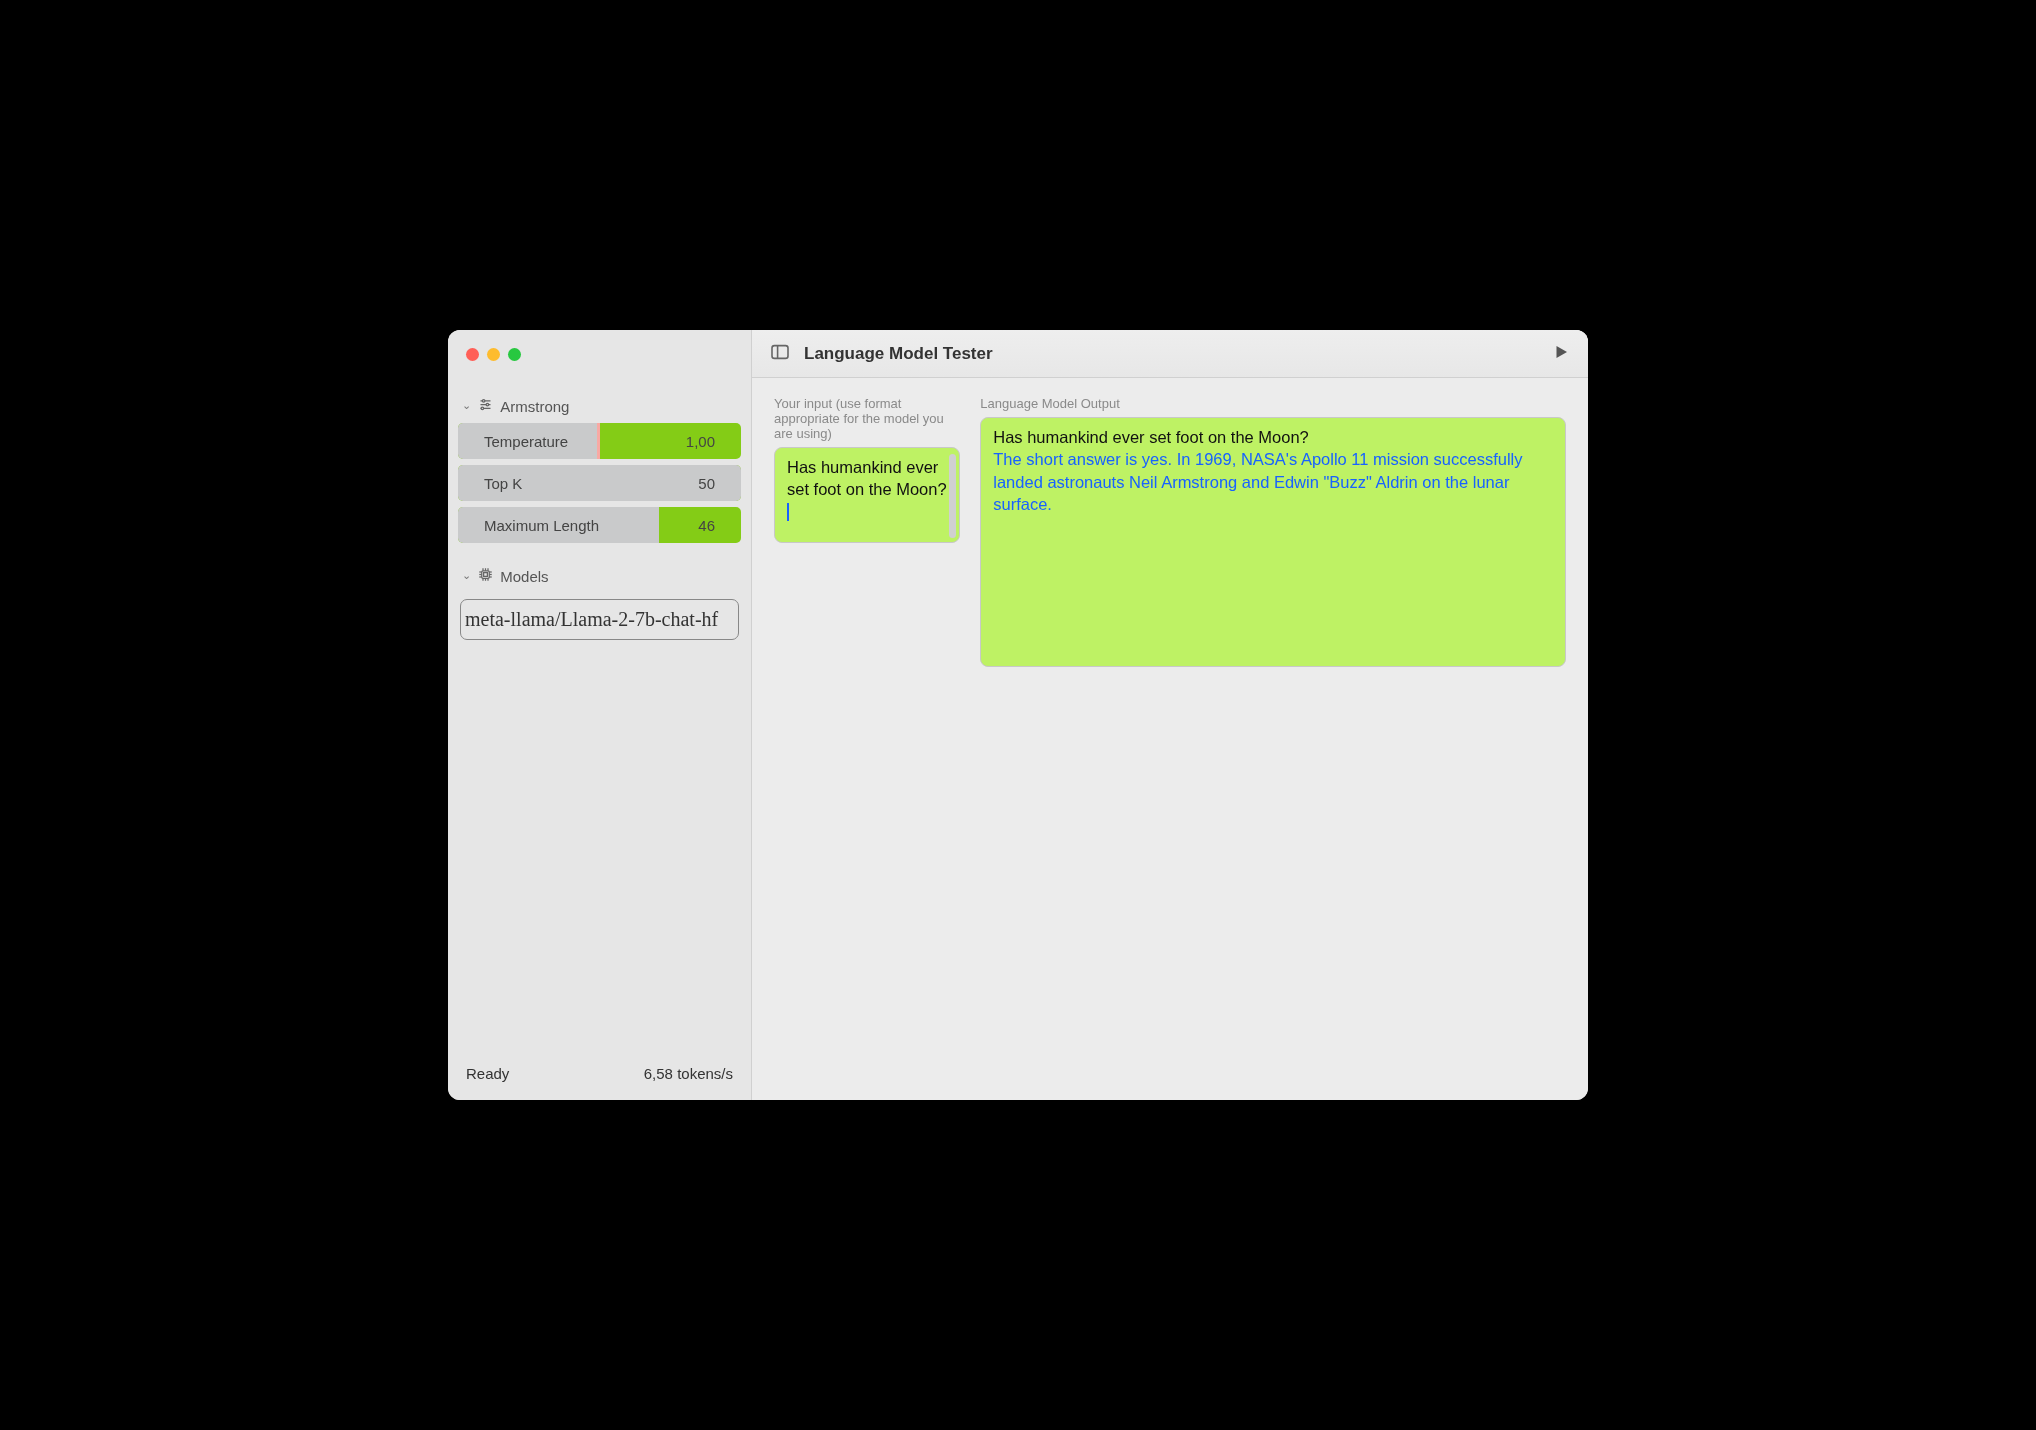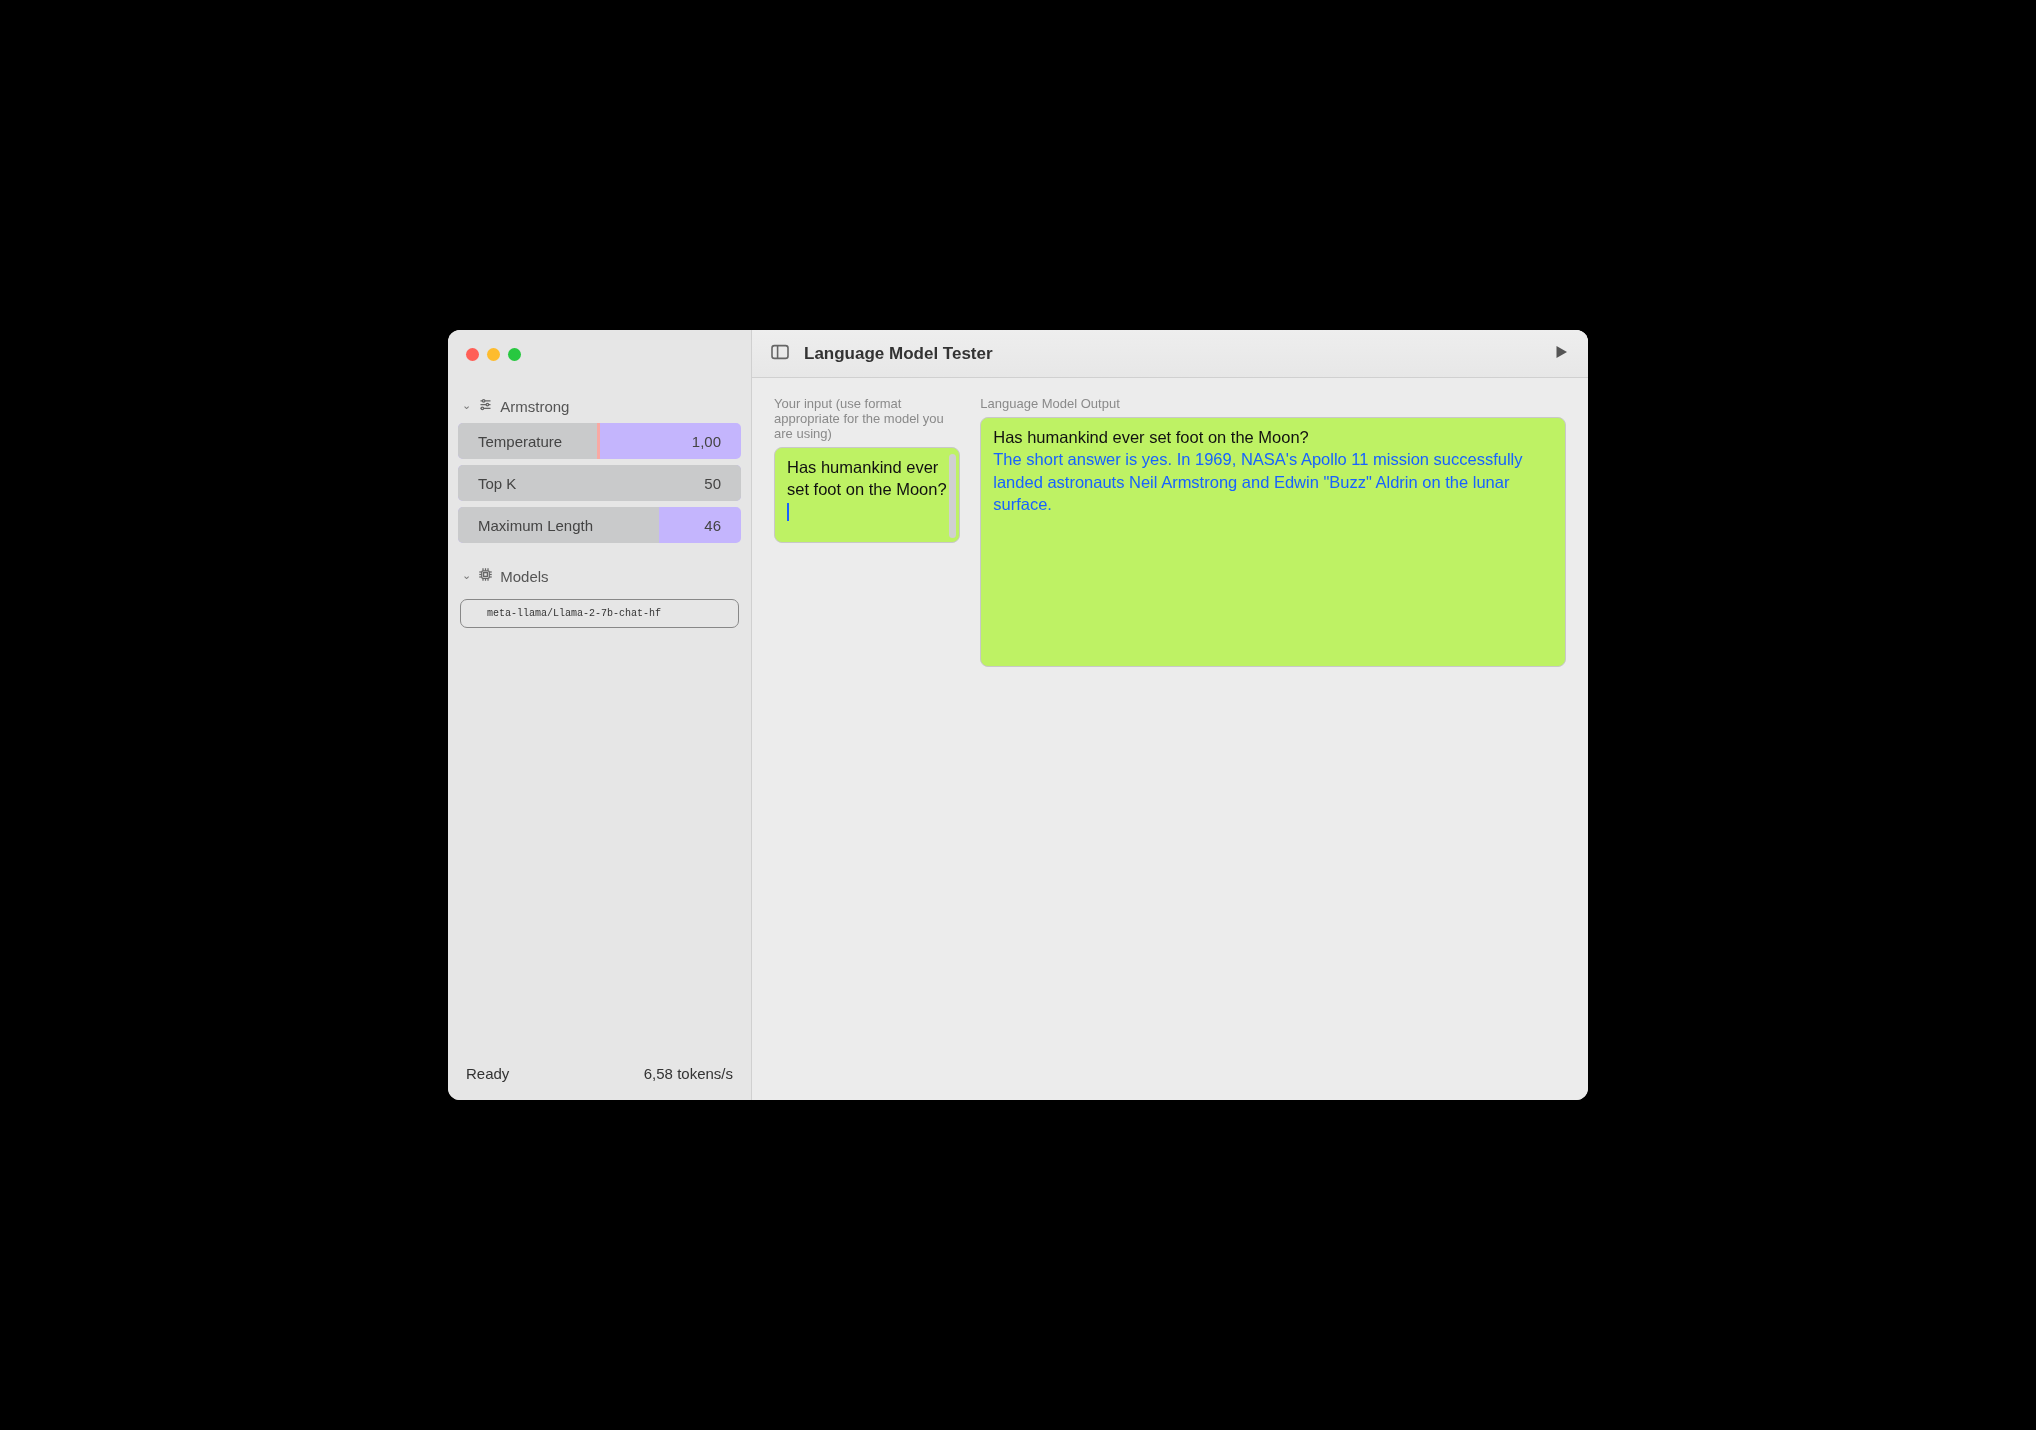--- a/index.html
+++ b/index.html
@@ -50,28 +50,28 @@
     .section-header.tight { padding-top: 18px; }
     .chevron {
       font-size: 11px;
       color: #777;
       transform: translateY(-1px);
     }
 
     .param-list { padding: 0 10px; }
     .param-row {
       position: relative;
-      background: #c4b5fd;
+      background: #84cc16;
       border-radius: 5px;
       height: 36px;
       margin-bottom: 6px;
       display: flex;
       align-items: center;
       justify-content: space-between;
-      padding: 0 20px;
+      padding: 0 26px;
       overflow: hidden;
     }
     .param-fill {
       position: absolute;
       left: 0; top: 0; bottom: 0;
       background: #c9cacb;
       z-index: 0;
     }
     .param-fill.temp-accent {
       border-right: 3px solid #f8a9a4;
@@ -81,23 +81,23 @@
       z-index: 1;
       color: #444;
       font-size: 15px;
     }
     .param-value { color: #444; }
 
     .model-list { padding: 6px 12px; }
     .model-item {
       border: 1px solid #888;
       border-radius: 7px;
-      padding: 8px 26px;
-      font-family: Liberation Mono, monospace;
-      font-size: 10px;
+      padding: 8px 4px;
+      font-family: Liberation Serif, serif;
+      font-size: 20px;
       color: #333;
       background: #e6e6e6;
     }
 
     .sidebar-footer {
       margin-top: auto;
       display: flex;
       justify-content: space-between;
       padding: 14px 18px 18px 18px;
       color: #333;

